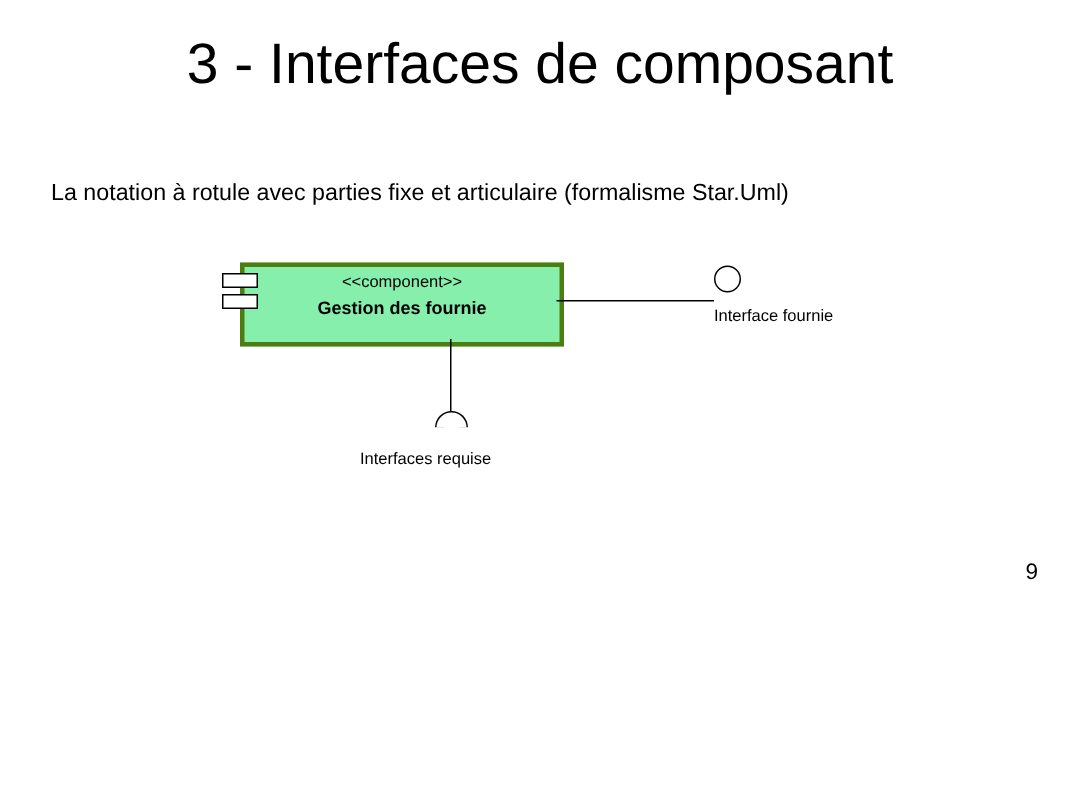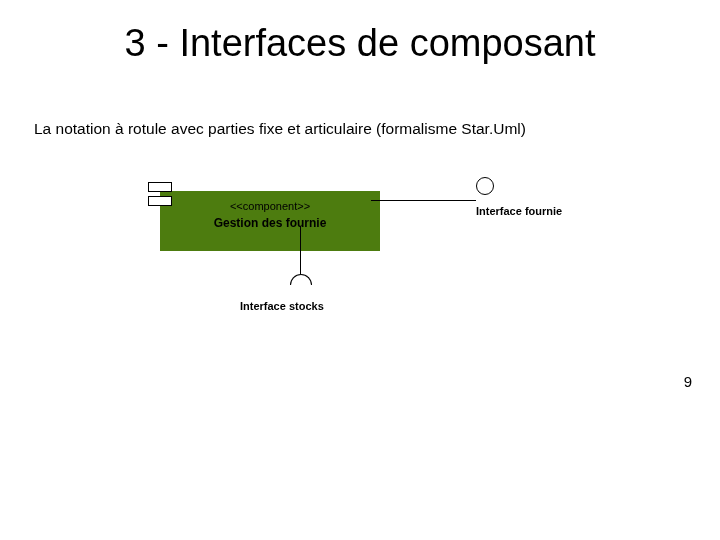--- a/index.html
+++ b/index.html
@@ -37,26 +37,26 @@
   .diagram {
     position: absolute;
     top: 175px;
     left: 130px;
     width: 470px;
     height: 180px;
   }
   
   .comp-box {
     position: absolute;
-    top: 16px;
+    top: 0;
     left: 30px;
     width: 210px;
     height: 50px;
-    border: 5px solid #4d7c0f;
-    background: #4d7c0f;
+    border: 3px solid #4d7c0f;
+    background: #86efac;
   }
   .comp-stereo {
     position: absolute;
     top: 4px;
     left: 0;
     right: 0;
     text-align: center;
     font-size: 11px;
   }
   .comp-name {
@@ -103,21 +103,21 @@
     height: 10px;
     border: 1px solid #000;
     border-bottom: none;
     border-top-left-radius: 12px;
     border-top-right-radius: 12px;
     background: #fff;
   }
   .lbl {
     position: absolute;
     font-size: 11px;
-    font-weight: bold;
+    font-weight: normal;
   }
   .page-num {
     position: absolute;
     right: 28px;
     bottom: 18px;
     font-size: 15px;
   }
 </style>
 </head>
 <body>
@@ -136,19 +136,19 @@
     </div>
     <div class="comp-lug lug1"></div>
     <div class="comp-lug lug2"></div>
 
     <div class="conn-h" style="top:25px; left:241px; width:105px;"></div>
     <div class="ball" style="top:2px; left:346px;"></div>
     <div class="lbl" style="top:30px; left:346px;">Interface fournie</div>
 
     <div class="conn-v" style="top:51px; left:170px; height:48px;"></div>
     <div class="socket" style="top:99px; left:160px;"></div>
-    <div class="lbl" style="top:125px; left:110px;">Interface stocks</div>
+    <div class="lbl" style="top:125px; left:110px;">Interfaces requise</div>
 
   </div>
 
   <div class="page-num">9</div>
 
 </div>
 
 </body></html>

